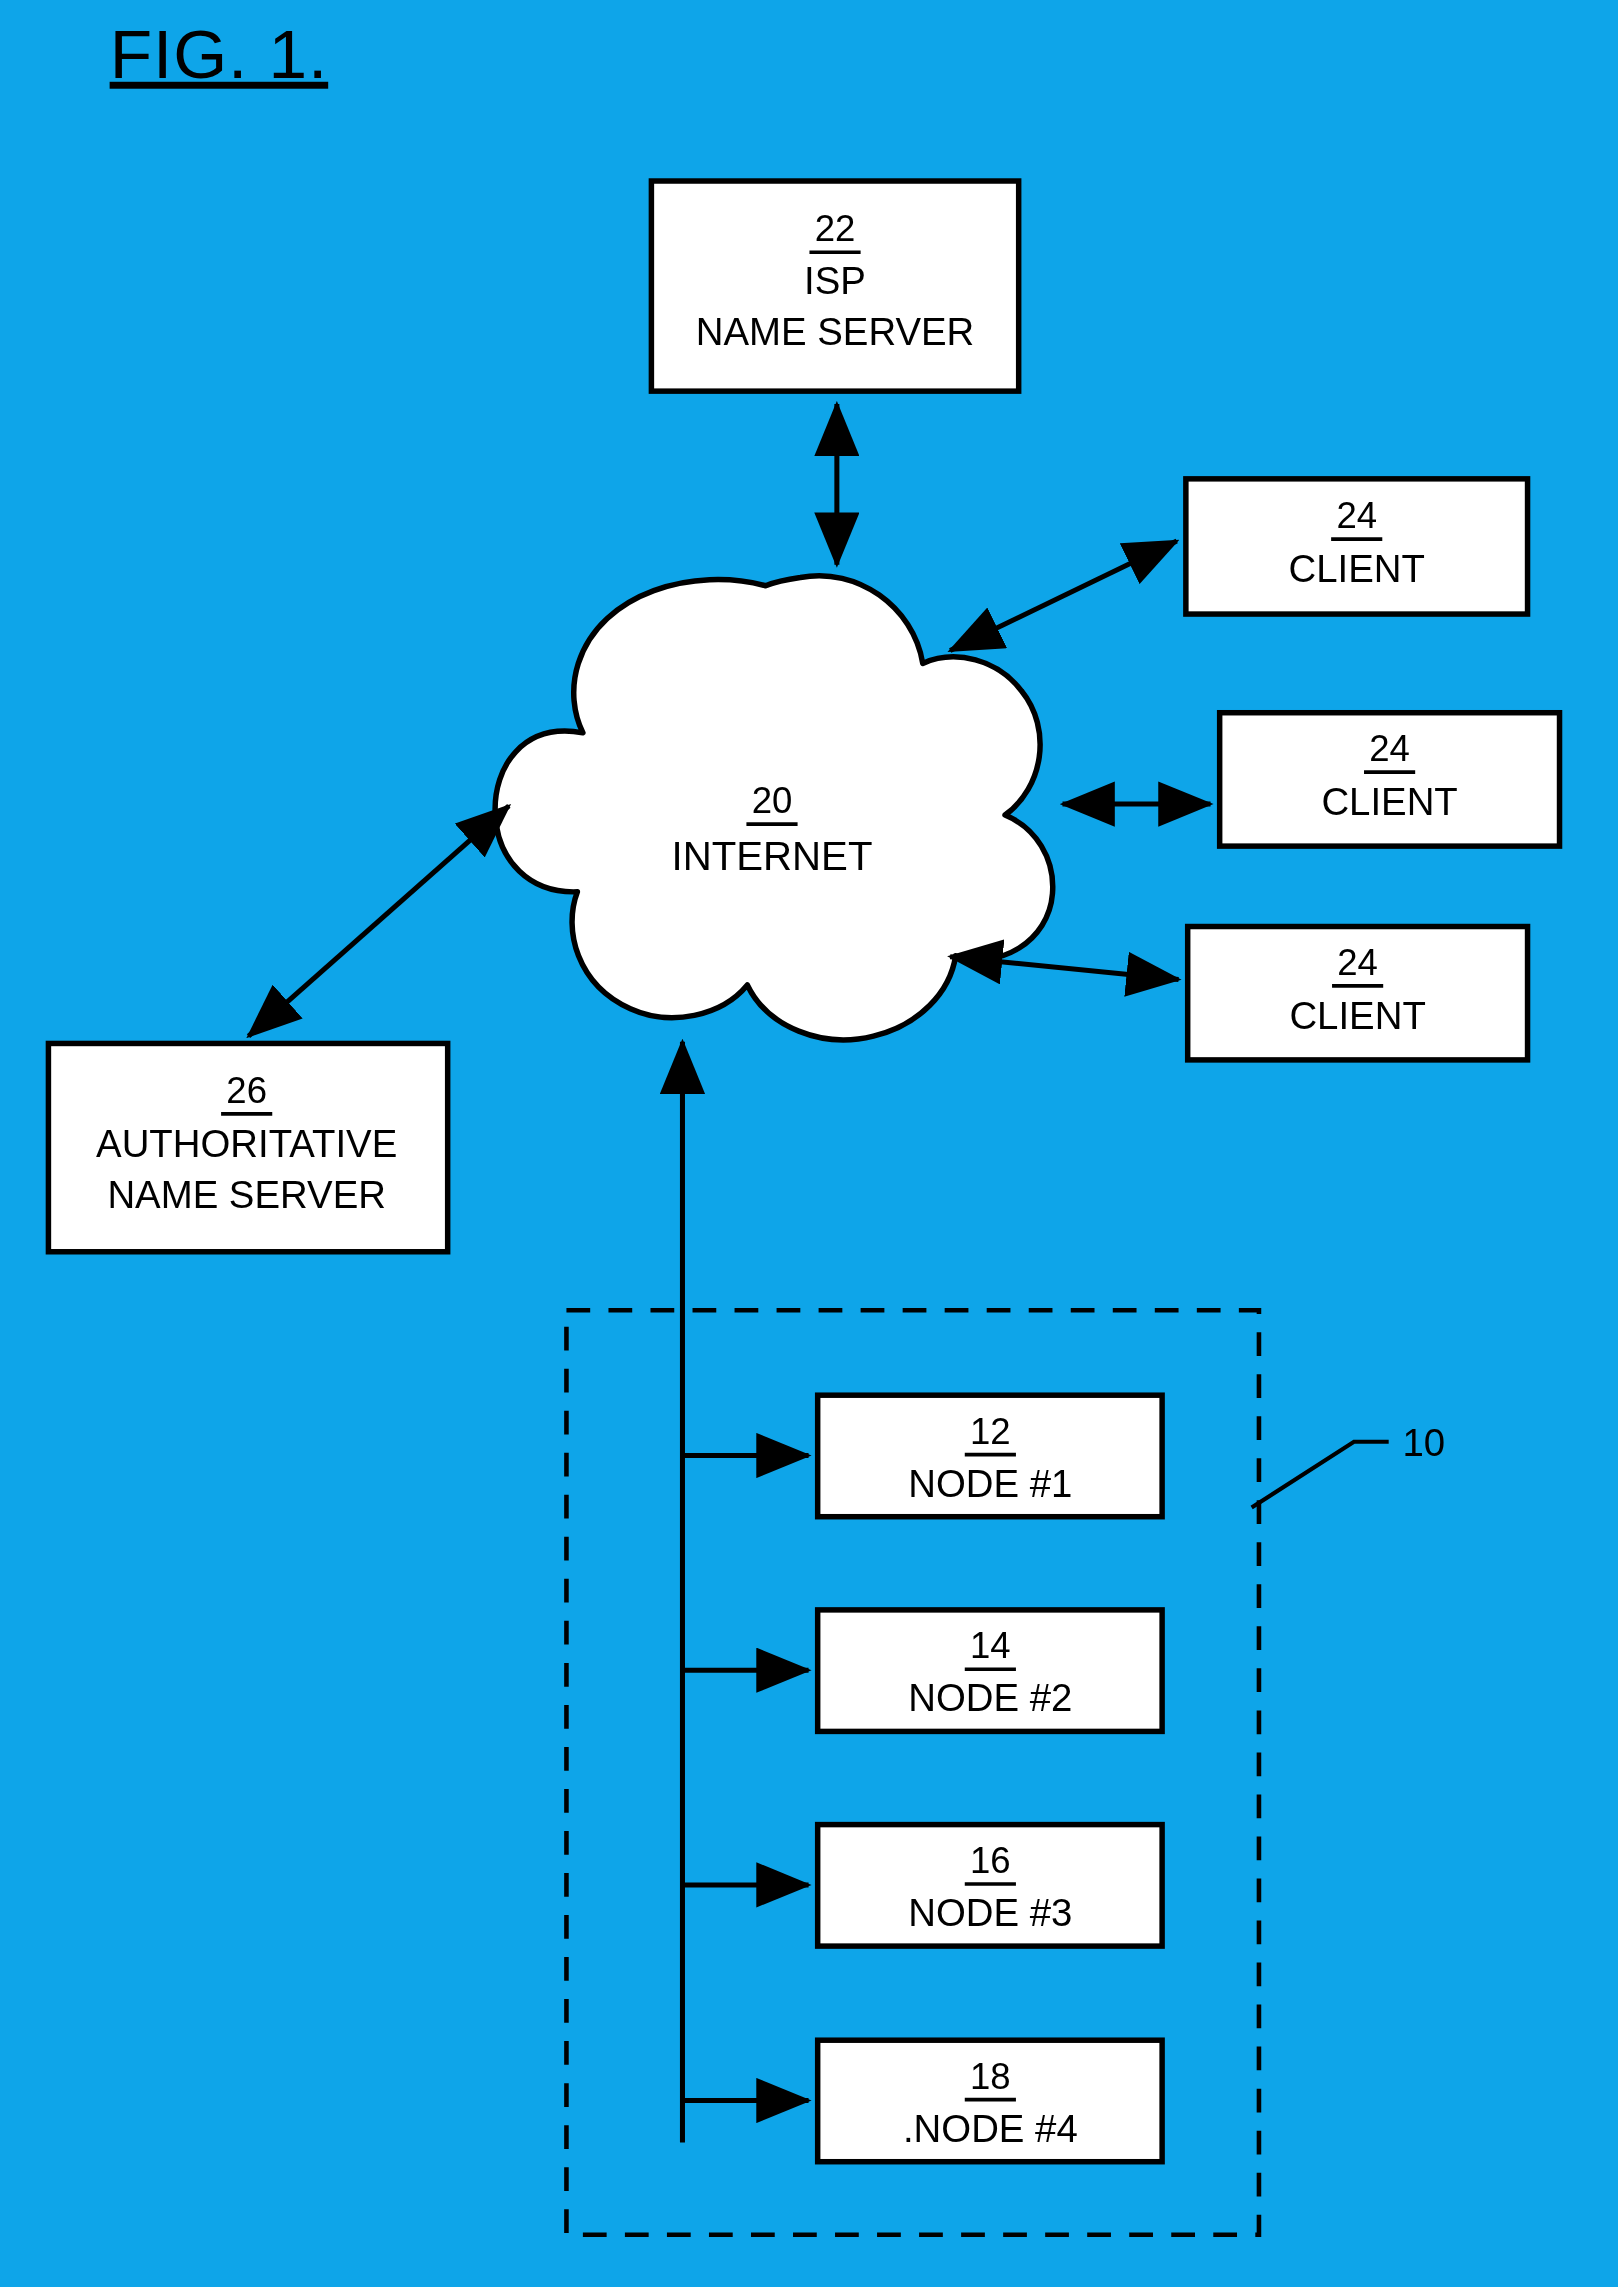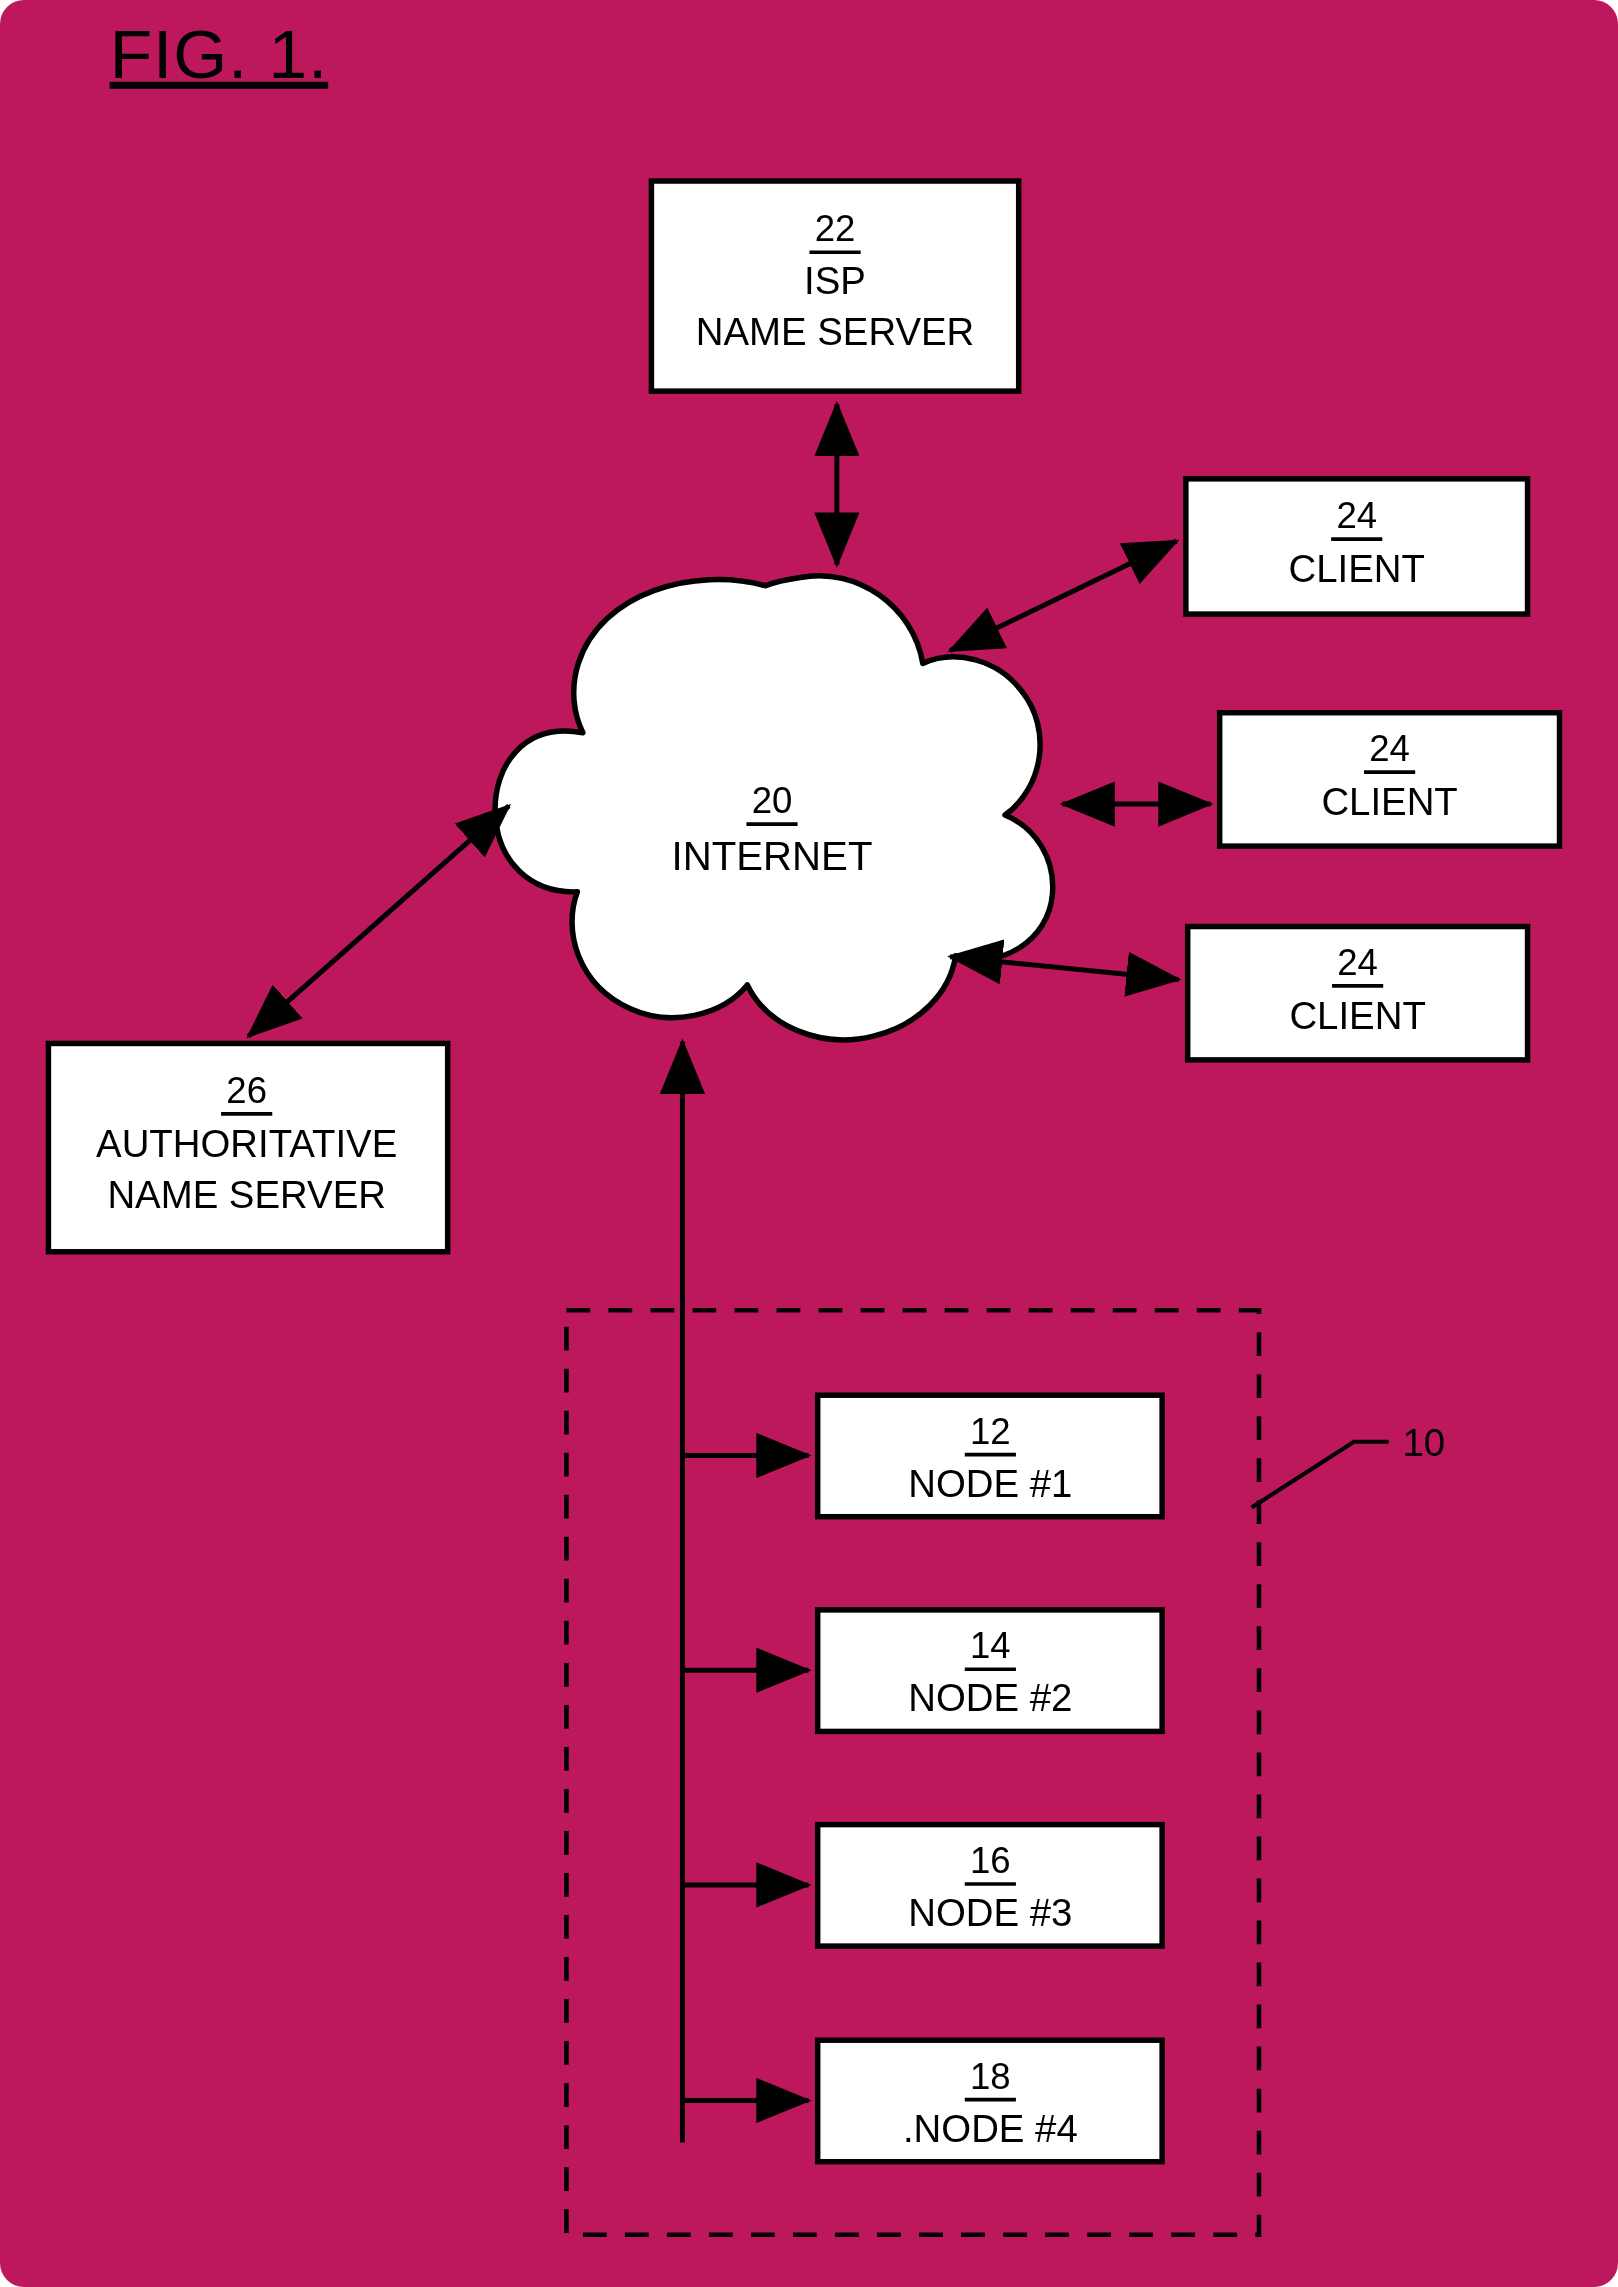--- a/index.html
+++ b/index.html
@@ -11,22 +11,21 @@
     width: 1618px;
     height: 2287px;
     font-family: "Liberation Sans", sans-serif;
     color: #000000;
     overflow: hidden;
   }
   #figure-root {
     position: relative;
     width: 1618px;
     height: 2287px;
-    background: #be185d;
-    border-radius: 24px;
+    background: #0ea5e9;
   }
   svg.diagram {
     position: absolute;
     left: 0;
     top: 0;
     width: 1618px;
     height: 2287px;
     display: block;
   }
   .fig-title {

